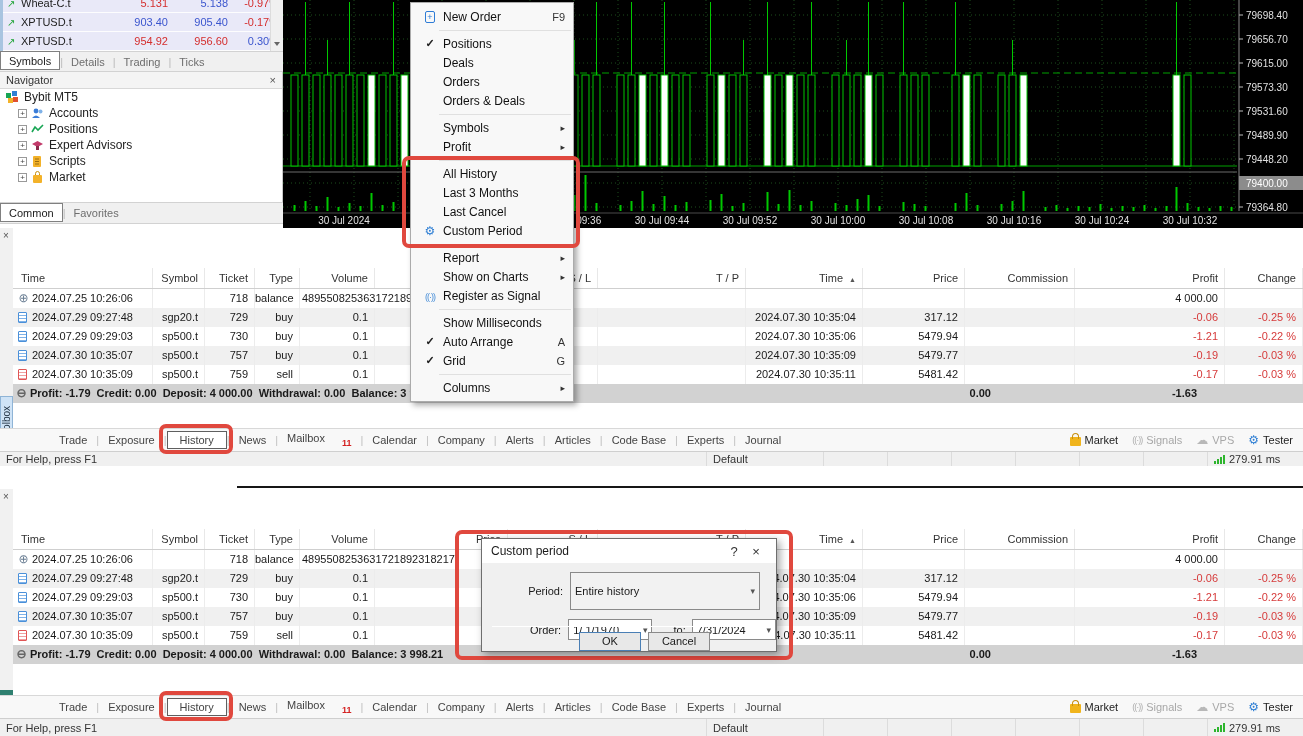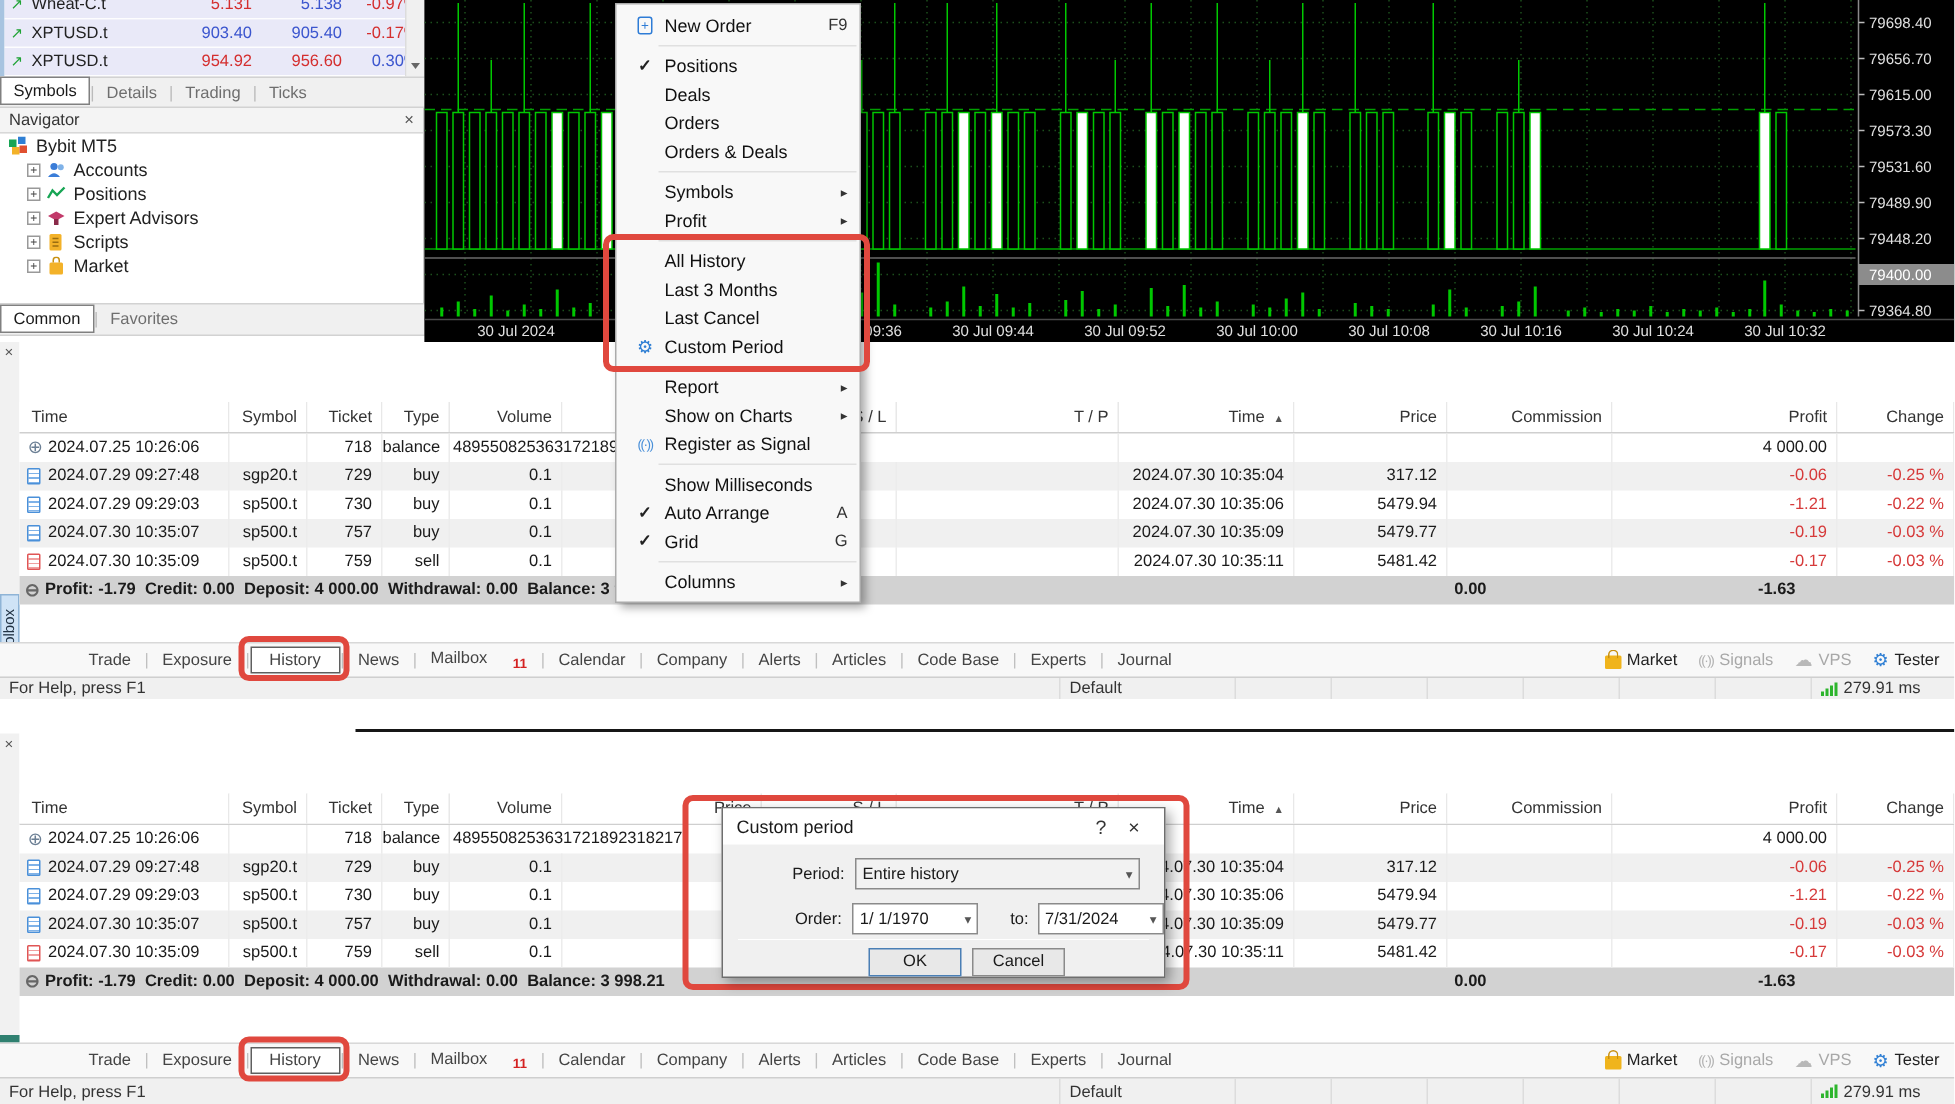--- a/index.html
+++ b/index.html
@@ -104,21 +104,21 @@
   .check { color:#222; font-weight:bold; font-size:11px; }
   .ico-neworder { display:inline-block; width:10px; height:12px; border:1px solid #2e7cd6; border-radius:2px; color:#2e7cd6; font-size:9px; line-height:11px; }
 
   
   #custom-dialog { left:481px; top:538px; width:296px; height:114px; background:#f0f0f0; border:1px solid #6e6e6e; box-shadow:3px 3px 8px rgba(0,0,0,.35); z-index:45; }
   #dlg-title { display:flex; align-items:center; height:24px; background:#fff; padding:0 9px; font-size:12px; color:#1a1a1a; }
   #dlg-title .sp { flex:1; }
   .dlg-sysbtn { width:22px; text-align:center; color:#333; font-size:13px; cursor:default; }
   .dlg-row { display:flex; align-items:center; margin-top:9px; }
   .dlg-label { width:88px; text-align:right; padding-right:7px; color:#1a1a1a; }
-  .combo { display:flex; align-items:center; background:#f2f2f2; border:1px solid #8a8a8a; height:21px; padding:0 4px; }
+  .combo { display:flex; align-items:center; background:#f2f2f2; border:1px solid #8a8a8a; height:38px; padding:0 4px; }
   .combo .val { flex:1; white-space:nowrap; overflow:hidden; }
   .combo .arr, .dfield .arr { color:#555; font-size:9px; margin-left:4px; }
   .dfield { display:flex; align-items:center; background:#fff; border:1px solid #8a8a8a; height:21px; padding:0 4px; width:86px; }
   .dfield .val { flex:1; white-space:nowrap; }
   #dlg-sepline { position:absolute; left:10px; right:10px; top:87px; height:1px; background:#d0d0d0; border-bottom:1px solid #fff; }
   .dlg-btn { position:absolute; top:93px; width:62px; height:19px; background:#e8e8e8; border:1px solid #8a8a8a; text-align:center; line-height:17px; font-size:11px; color:#1a1a1a; }
   #btn-ok { left:97px; border-color:#4a7fb5; }
   #btn-cancel { left:166px; }
 </style>
 </head>

